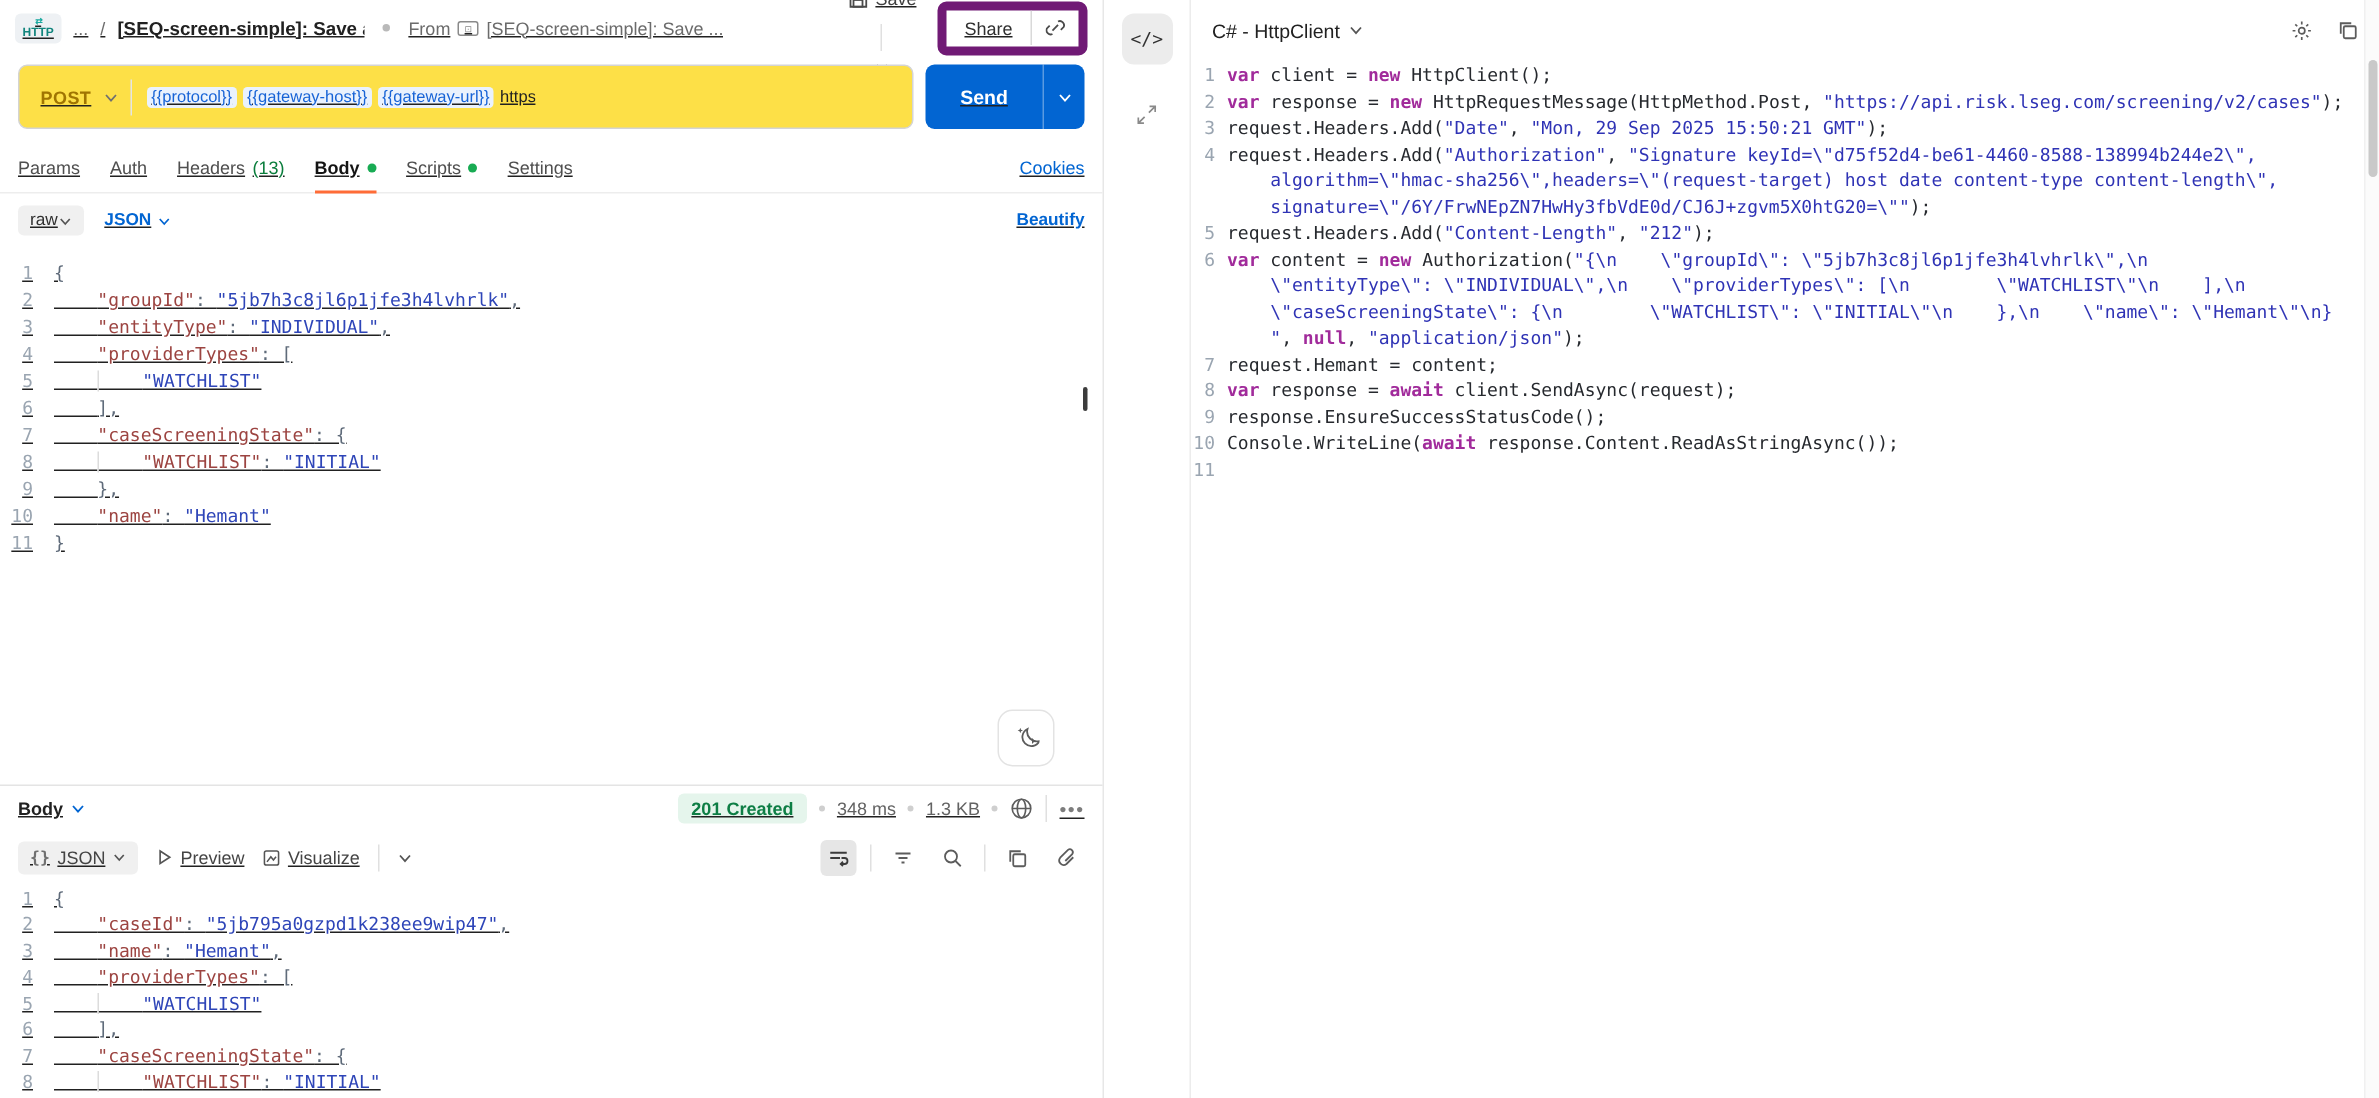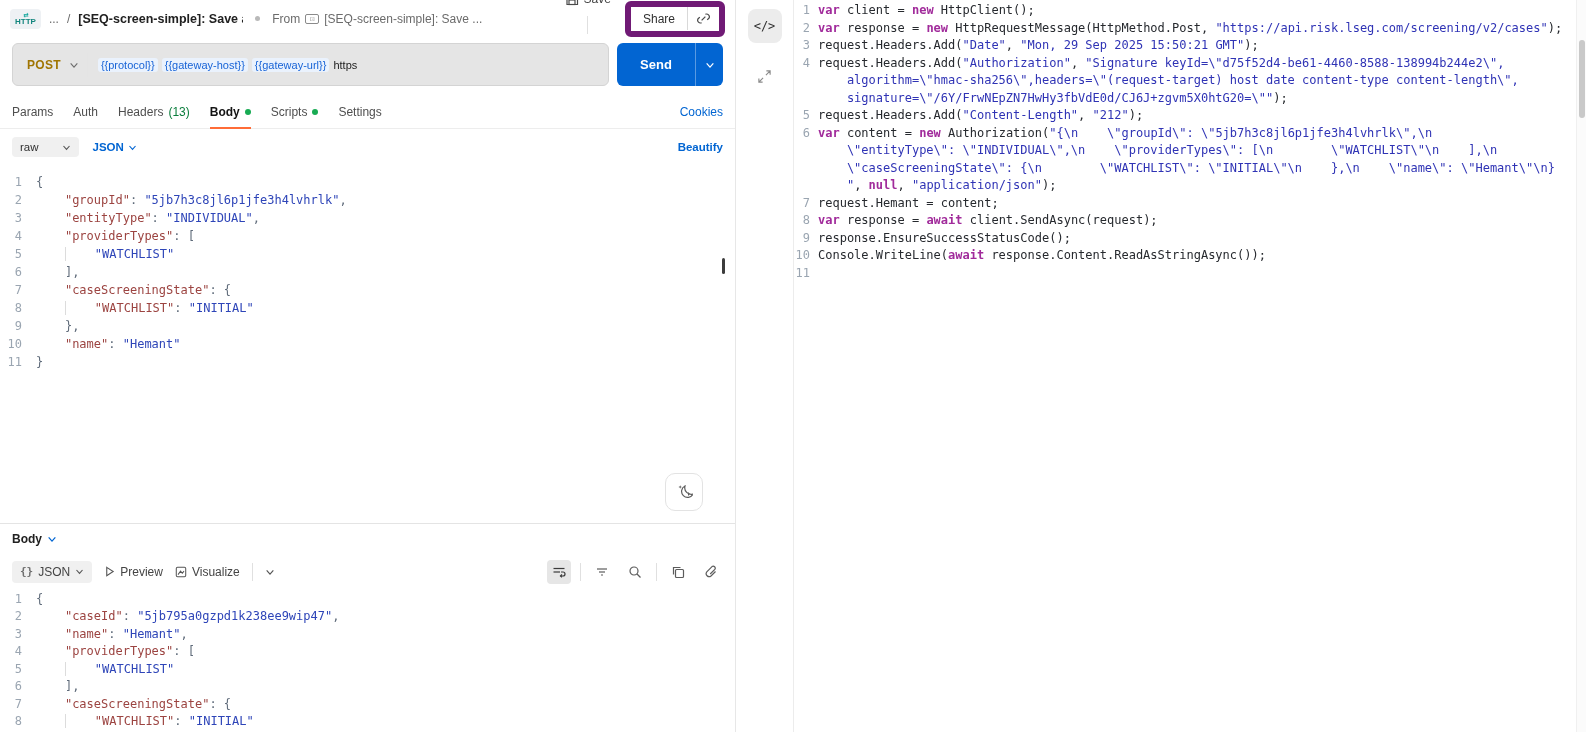--- a/index.html
+++ b/index.html
@@ -1,60 +1,60 @@
 <!DOCTYPE html>
 <html style="--accent: #ff6c37; --blue: #0265d2; --green: #18ab53; --status-green-bg: #e5f5ec; --status-green-text: #0e7e45; --method-post: #a07502; --json-key: #9c4441; --json-string: #2e45b8; --code-keyword: #a12b9b; --code-string: #2f33b5;"><head>
 <meta charset="utf-8">
 <style>
   * { margin:0; padding:0; box-sizing:border-box; }
   html,body { background:#fff; }
   body { font-family:"Liberation Sans", sans-serif; color:#212121; }
   .app { width:1586px; height:732px; display:flex; overflow:hidden; background:#fff; }
 
   
-  .left { width:736px; min-width:736px; border-right:1px solid #e7e7e7; display:flex; flex-direction:column; position:relative; }
+  .left { width:736px; min-width:736px; border-right:1px solid #e7e7e7; display:flex; flex-direction:column; position:relative;text-decoration:underline; }
 
   .topbar { height:37px; display:flex; align-items:center; padding:0 10px; gap:8px; font-size:12px; }
   .http-chip { background:#eef1f4; border-radius:4px; padding:3px 5px; font-size:8px; font-weight:bold; color:#12857d; display:flex; flex-direction:column; align-items:center; line-height:1; }
   .http-chip .arr { font-size:6px; color:#18a89e; letter-spacing:-1px; }
   .crumb-dim { color:#6b6b6b; }
   .crumb-title { font-weight:bold; color:#212121; font-size:12.5px; max-width:165px; white-space:nowrap; overflow:hidden; }
   .dirty-dot { width:5px; height:5px; border-radius:50%; background:#b9b9b9; margin:0 4px; }
   .from-wrap { display:flex; align-items:center; gap:5px; color:#6b6b6b; max-width:235px; white-space:nowrap; overflow:hidden; }
   .mini-ex { border:1px solid #8a8a8a; border-radius:2px; width:14px; height:10px; display:inline-flex; align-items:center; justify-content:center; font-size:6px; color:#8a8a8a; }
   .topbar-right { margin-left:auto; display:flex; align-items:center; gap:8px; }
   .save-group { display:flex; align-items:center; gap:6px; color:#404040;flex-direction:column; }
   .save-btn { display:flex; align-items:center; gap:5px; cursor:pointer; padding:4px 6px; }
   .vdiv { width:1px; height:18px; background:#e0e0e0; }
   .share-group { display:flex; align-items:center; border:6px solid #701a75; border-radius:6px; overflow:hidden; }
   .share-btn { padding:5px 12px; font-size:12px; color:#303030; }
   .share-link { padding:5px 9px; border-left:1px solid #d9d9d9; display:flex; align-items:center; }
 
   .urlrow { display:flex; gap:8px; padding:6px 12px 10px 12px; }
-  .urlbox { flex:1; display:flex; align-items:center; border:1px solid #d4d4d4; border-radius:6px; height:43px; overflow:hidden; background:#e5e5e5; }
+  .urlbox { flex:1; display:flex; align-items:center; border:1px solid #d4d4d4; border-radius:6px; height:43px; overflow:hidden; background:#fde047; }
   .method { color:#a07502; font-weight:bold; font-size:12px; padding:0 8px 0 14px; letter-spacing:.3px; }
   .method-caret { margin-right:8px; }
   .url-sep { width:1px; height:24px; background:#e4e4e4; margin-right:10px; }
   .url-content { display:flex; align-items:center; gap:4px; font-size:11px; color:#212121; white-space:nowrap; overflow:hidden; }
   .chip { background:#eaf2fd; color:#1763d6; border-radius:3px; padding:1px 3px; }
   .send { width:106px; height:43px; background:#0265d2; border-radius:6px; display:flex; align-items:stretch; color:#fff; cursor:pointer; }
   .send-label { flex:1; display:flex; align-items:center; justify-content:center; font-size:13px; font-weight:bold; }
   .send-caret { width:28px; display:flex; align-items:center; justify-content:center; border-left:1px solid rgba(255,255,255,.35); }
 
   .tabsrow { display:flex; align-items:center; padding:0 12px; height:33px; border-bottom:1px solid #ededed; font-size:12px; color:#4f4f4f; }
   .tabs { display:flex; gap:20px; height:100%; }
   .tab { display:flex; align-items:center; gap:5px; cursor:pointer; position:relative; height:100%; }
   .tab.active { color:#141414; font-weight:bold; }
   .tab.active::after { content:""; position:absolute; left:0; right:0; bottom:-1px; height:2px; background:#ff6c37; }
   .tab .count { color:#0a7d3c; }
   .tab .dot { width:6px; height:6px; border-radius:50%; background:#18ab53; }
   .cookies { margin-left:auto; color:#0265d2; font-size:12px; cursor:pointer; }
 
   .subrow { display:flex; align-items:center; padding:8px 12px; gap:14px; font-size:11.5px; }
-  .raw-chip { background:#f0f0f0; border-radius:4px; padding:4px 8px; display:flex; align-items:center; gap:23px; color:#303030; cursor:pointer; }
+  .raw-chip { background:#f0f0f0; border-radius:4px; padding:4px 8px; display:flex; align-items:center; gap:0; color:#303030; cursor:pointer; }
   .lang-sel { color:#0265d2; font-weight:bold; display:flex; align-items:center; gap:4px; cursor:pointer; }
   .beautify { margin-left:auto; color:#0265d2; font-weight:bold; cursor:pointer; }
 
   .editor { font-family:"DejaVu Sans Mono", monospace; font-size:12px; position:relative; }
   .ln { display:flex; line-height:18px; white-space:pre; }
   .ln .num { width:36px; text-align:right; color:#9aa5b1; flex:none; padding-right:14px; user-select:none; }
   .ln .lc { flex:1; overflow:hidden; }
   .k { color:#9c4441; }
   .s { color:#2e45b8; }
   .p { color:#5f6b7a; }
@@ -242,20 +242,35 @@
 
     <div class="resp-sep"></div>
 
     <div class="resp-header">
       <span class="resp-body-dd">
         <span>Body</span>
         <svg class="ic" width="10" height="10" viewBox="0 0 12 12" fill="none" stroke="#0265d2" stroke-width="1.5">
             <polyline points="2,4 6,8.5 10,4"></polyline>
           </svg>
       </span>
+      <div class="resp-meta">
+        <span class="status-badge">201 Created</span>
+        <span class="meta-dot"></span>
+        <span>348 ms</span>
+        <span class="meta-dot"></span>
+        <span>1.3 KB</span>
+        <span class="meta-dot"></span>
+        <svg class="ic" width="16" height="16" viewBox="0 0 16 16" fill="none" stroke="#5c5c5c" stroke-width="1.1">
+            <circle cx="8" cy="8" r="6.2"></circle>
+            <ellipse cx="8" cy="8" rx="2.8" ry="6.2"></ellipse>
+            <line x1="1.8" y1="8" x2="14.2" y2="8"></line>
+          </svg>
+        <span class="vdiv"></span>
+        <span class="dots3">•••</span>
+      </div>
     </div>
 
     <div class="resp-toolbar">
       <span class="json-chip">
         <span class="braces">{}</span>
         <span>JSON</span>
         <svg class="ic" width="9" height="9" viewBox="0 0 12 12" fill="none" stroke="#555" stroke-width="1.5">
             <polyline points="2,4 6,8.5 10,4"></polyline>
           </svg>
       </span>
@@ -331,20 +346,38 @@
     <div class="code-strip">
       <span class="code-btn">&lt;/&gt;</span>
       <span class="expand-ic">
         <svg class="ic" width="15" height="15" viewBox="0 0 16 16" fill="none" stroke="#8a8a8a" stroke-width="1.2">
             <path d="M9.5 6.5L14 2M10 2h4v4"></path>
             <path d="M6.5 9.5L2 14M2 10v4h4"></path>
           </svg>
       </span>
     </div>
     <div class="code-main">
+      <div class="code-header">
+        <span class="code-lang">
+          <span>C# - HttpClient</span>
+          <svg class="ic" width="10" height="10" viewBox="0 0 12 12" fill="none" stroke="#555" stroke-width="1.4">
+              <polyline points="2,4 6,8.5 10,4"></polyline>
+            </svg>
+        </span>
+        <div class="code-header-right">
+          <svg class="ic" width="15" height="15" viewBox="0 0 16 16" fill="none" stroke="#5c5c5c" stroke-width="1.2">
+              <circle cx="8" cy="8" r="2.2"></circle>
+              <path d="M8 1.5v2M8 12.5v2M1.5 8h2M12.5 8h2M3.4 3.4l1.4 1.4M11.2 11.2l1.4 1.4M12.6 3.4l-1.4 1.4M4.8 11.2l-1.4 1.4"></path>
+            </svg>
+          <svg class="ic" width="14" height="14" viewBox="0 0 14 14" fill="none" stroke="#5c5c5c" stroke-width="1.2">
+              <rect x="4.5" y="4.5" width="8" height="8" rx="1"></rect>
+              <path d="M9.5 2.5h-7v7"></path>
+            </svg>
+        </div>
+      </div>
       <div class="code-area">
           <div class="ln"><span class="num">1</span><span class="lc"><span class="kw">var</span><span class="pl"> client = </span><span class="kw">new</span><span class="pl"> HttpClient();</span></span></div>
           <div class="ln"><span class="num">2</span><span class="lc"><span class="kw">var</span><span class="pl"> response = </span><span class="kw">new</span><span class="pl"> HttpRequestMessage(HttpMethod.Post, </span><span class="cs">"https://api.risk.lseg.com/screening/v2/cases"</span><span class="pl">);</span></span></div>
           <div class="ln"><span class="num">3</span><span class="lc"><span class="pl">request.Headers.Add(</span><span class="cs">"Date"</span><span class="pl">, </span><span class="cs">"Mon, 29 Sep 2025 15:50:21 GMT"</span><span class="pl">);</span></span></div>
           <div class="ln"><span class="num">4</span><span class="lc"><span class="pl">request.Headers.Add(</span><span class="cs">"Authorization"</span><span class="pl">, </span><span class="cs">"Signature keyId=\"d75f52d4-be61-4460-8588-138994b244e2\",</span></span></div>
           <div class="ln"><span class="num"></span><span class="lc"><span class="cs">    algorithm=\"hmac-sha256\",headers=\"(request-target) host date content-type content-length\",</span></span></div>
           <div class="ln"><span class="num"></span><span class="lc"><span class="cs">    signature=\"/6Y/FrwNEpZN7HwHy3fbVdE0d/CJ6J+zgvm5X0htG20=\""</span><span class="pl">);</span></span></div>
           <div class="ln"><span class="num">5</span><span class="lc"><span class="pl">request.Headers.Add(</span><span class="cs">"Content-Length"</span><span class="pl">, </span><span class="cs">"212"</span><span class="pl">);</span></span></div>
           <div class="ln"><span class="num">6</span><span class="lc"><span class="kw">var</span><span class="pl"> content = </span><span class="kw">new</span><span class="pl"> Authorization(</span><span class="cs">"{\n    \"groupId\": \"5jb7h3c8jl6p1jfe3h4lvhrlk\",\n</span></span></div>
           <div class="ln"><span class="num"></span><span class="lc"><span class="cs">    \"entityType\": \"INDIVIDUAL\",\n    \"providerTypes\": [\n        \"WATCHLIST\"\n    ],\n</span></span></div>

